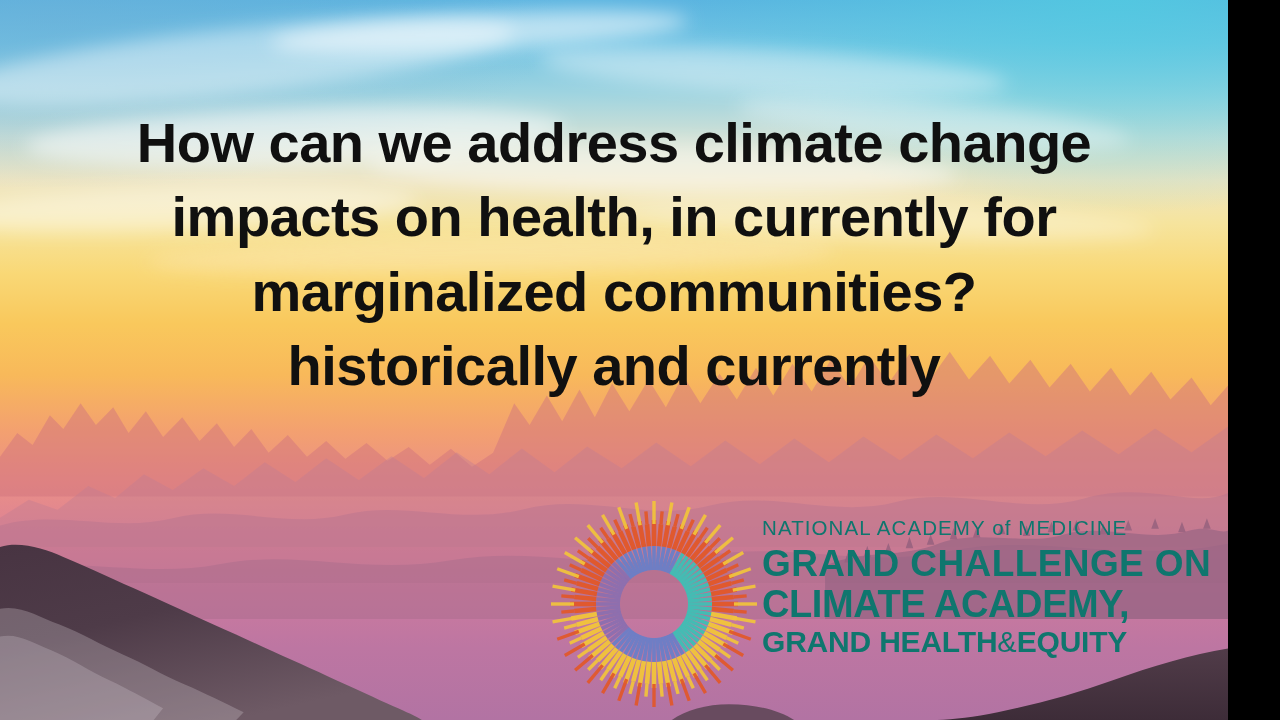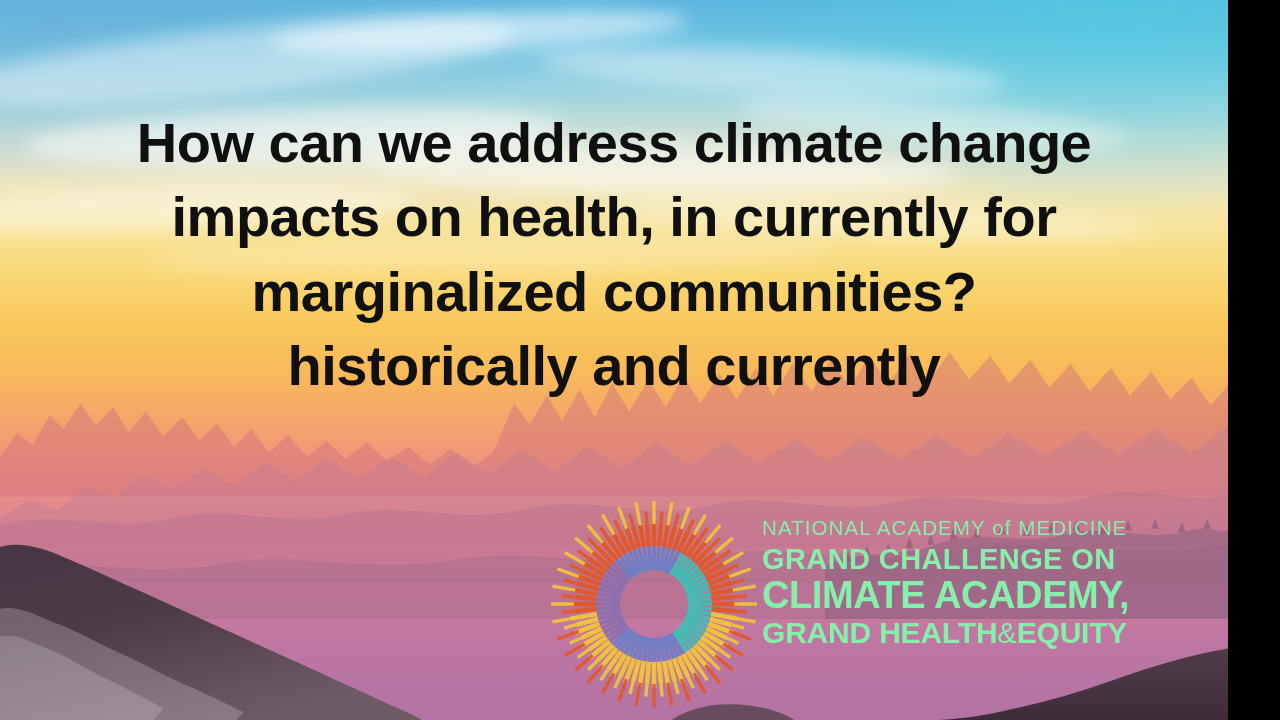--- a/index.html
+++ b/index.html
@@ -91,33 +91,33 @@
   .sunburst{
     position:absolute; left:0; top:0;
     width:212px; height:212px;
   }
   .sunburst svg{ display:block; width:212px; height:212px; }
 
   .logo-words{
     position:absolute;
     left:214px; top:20px;
     width:452px;
-    color:#86efac;
+    color:#0f766e;
     text-align:left;
   }
   .lw1{
     font-size:20.5px; font-weight:400;
     letter-spacing:1.1px;
     line-height:1.0;
     white-space:nowrap;
   }
   .lw1 .lc{ text-transform:uppercase; }
   .lw1 .lo{ text-transform:lowercase; }
   .lw2{
-    font-size:29px; font-weight:700;
+    font-size:37px; font-weight:700;
     letter-spacing:0.4px;
     line-height:1.12;
     margin-top:4px;
     white-space:nowrap;
   }
   .lw3{
     font-size:38px; font-weight:800;
     letter-spacing:-0.4px;
     line-height:1.04;
     margin-top:1px;

